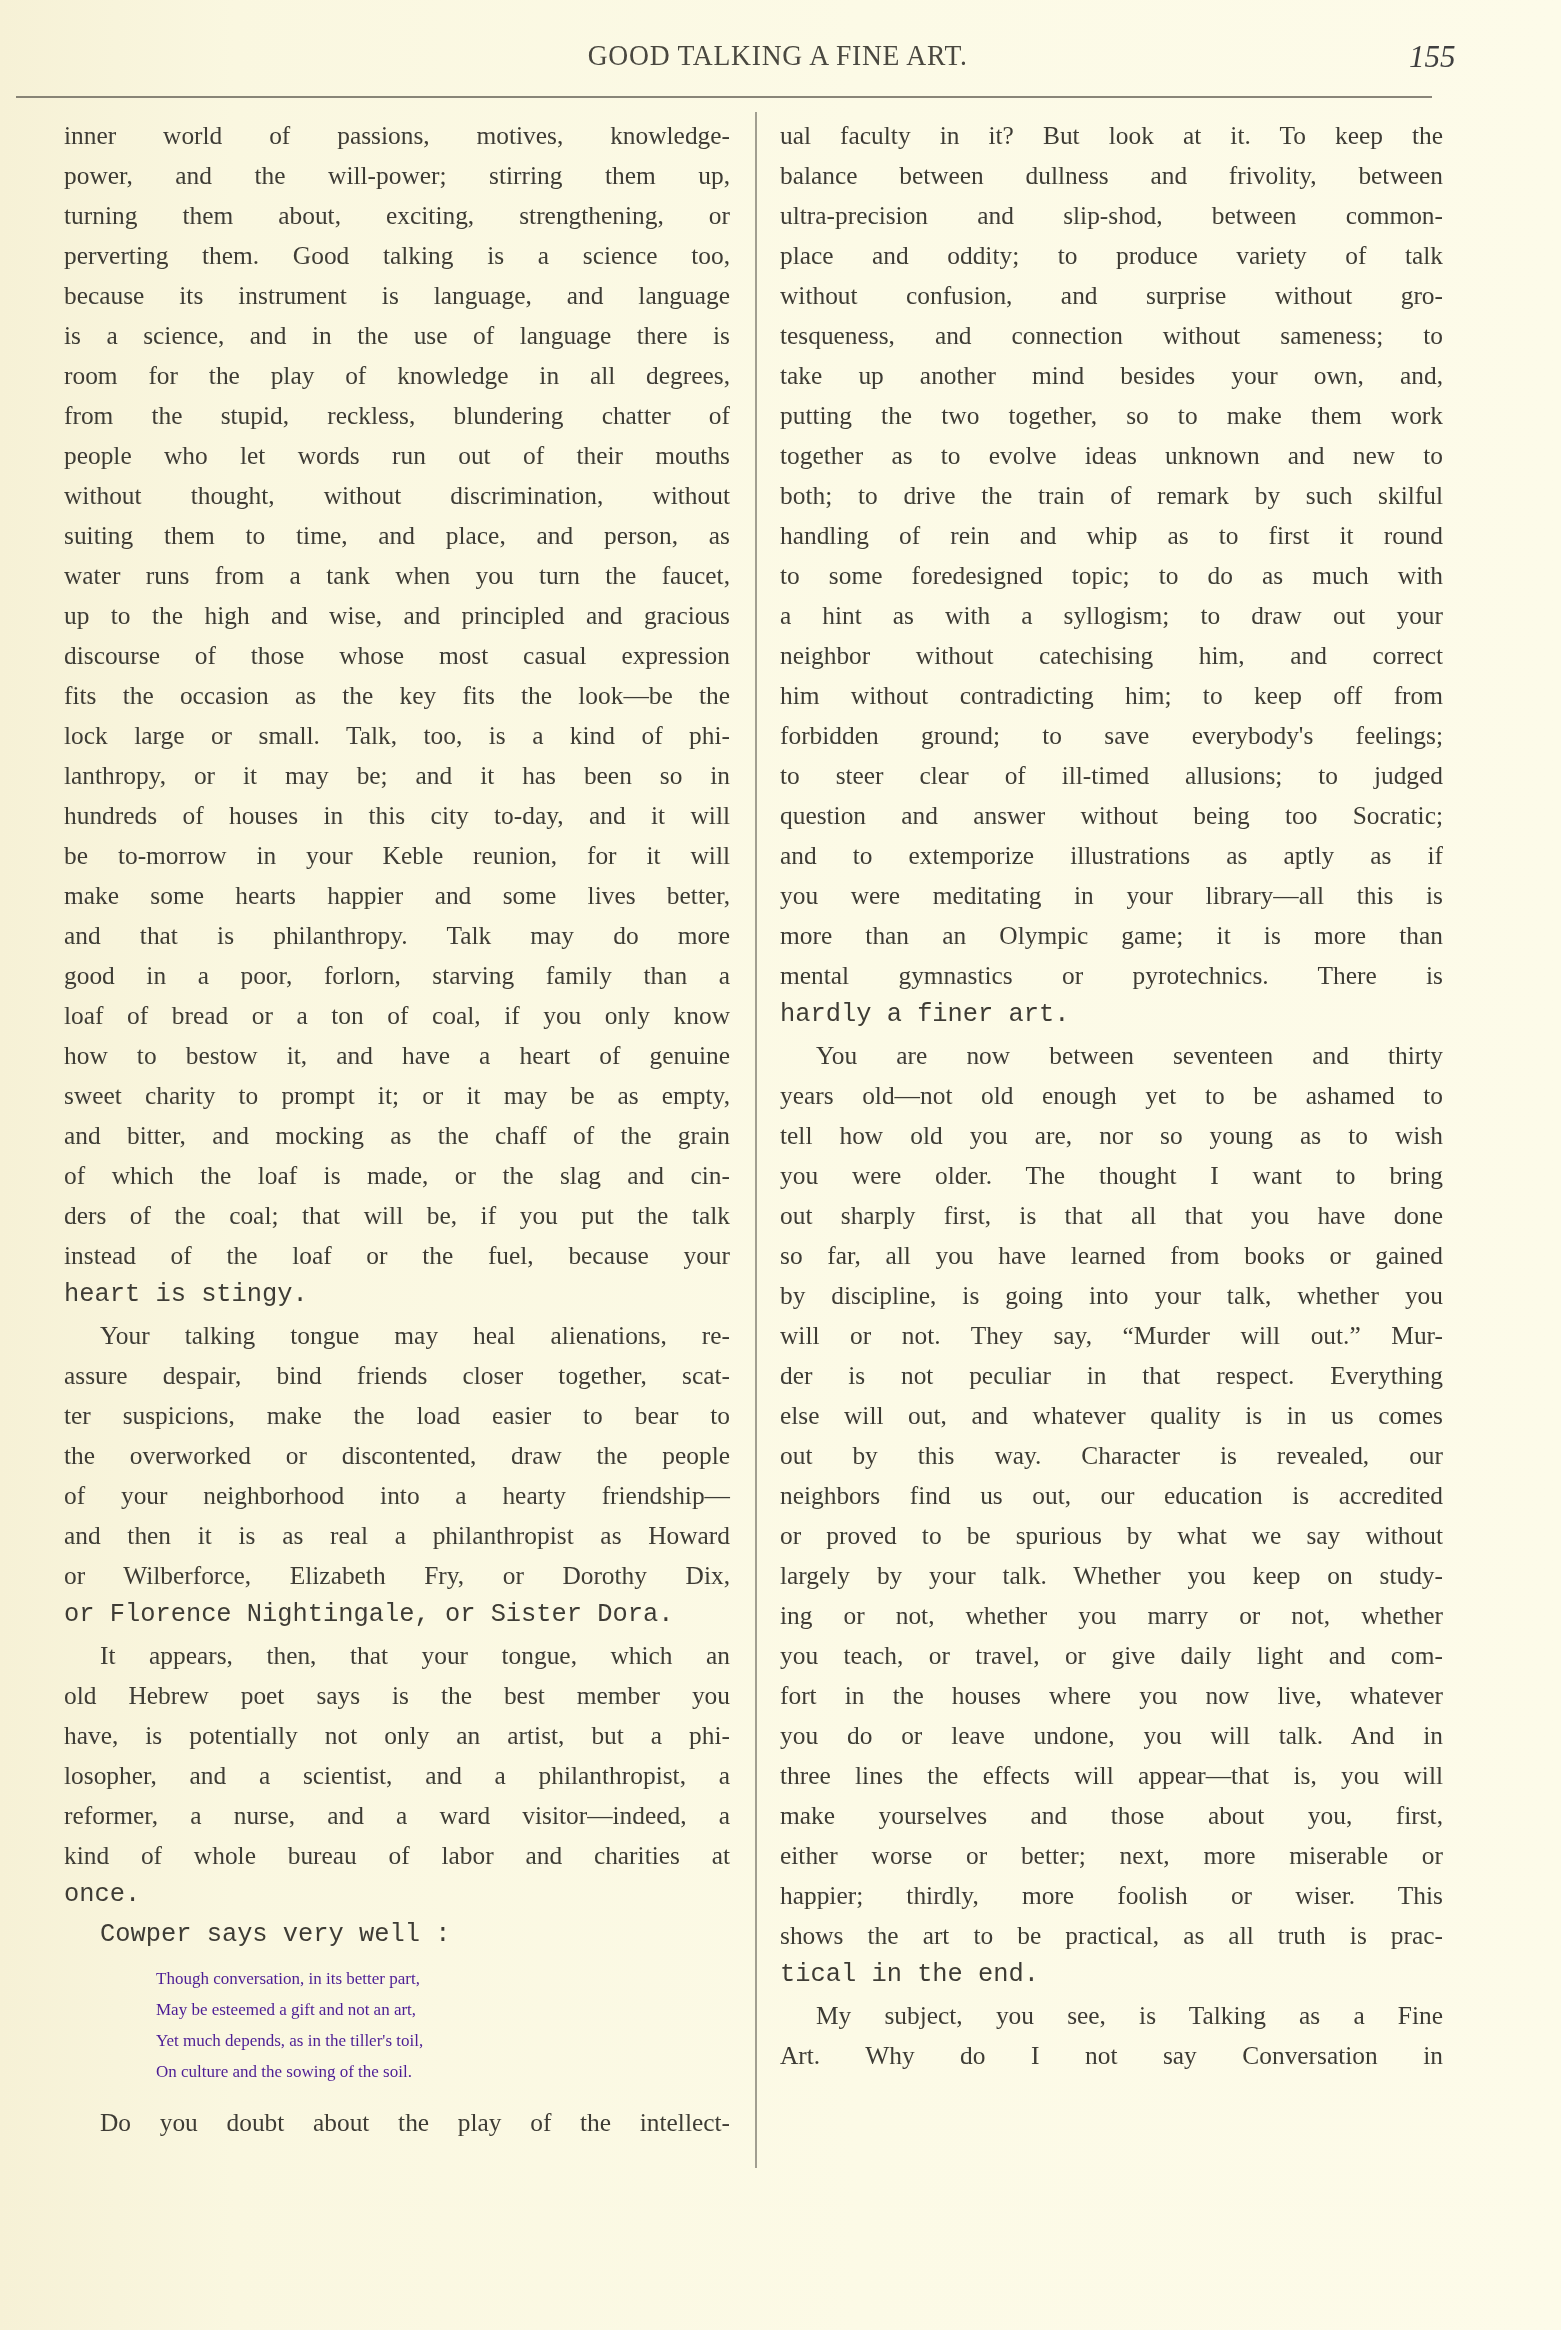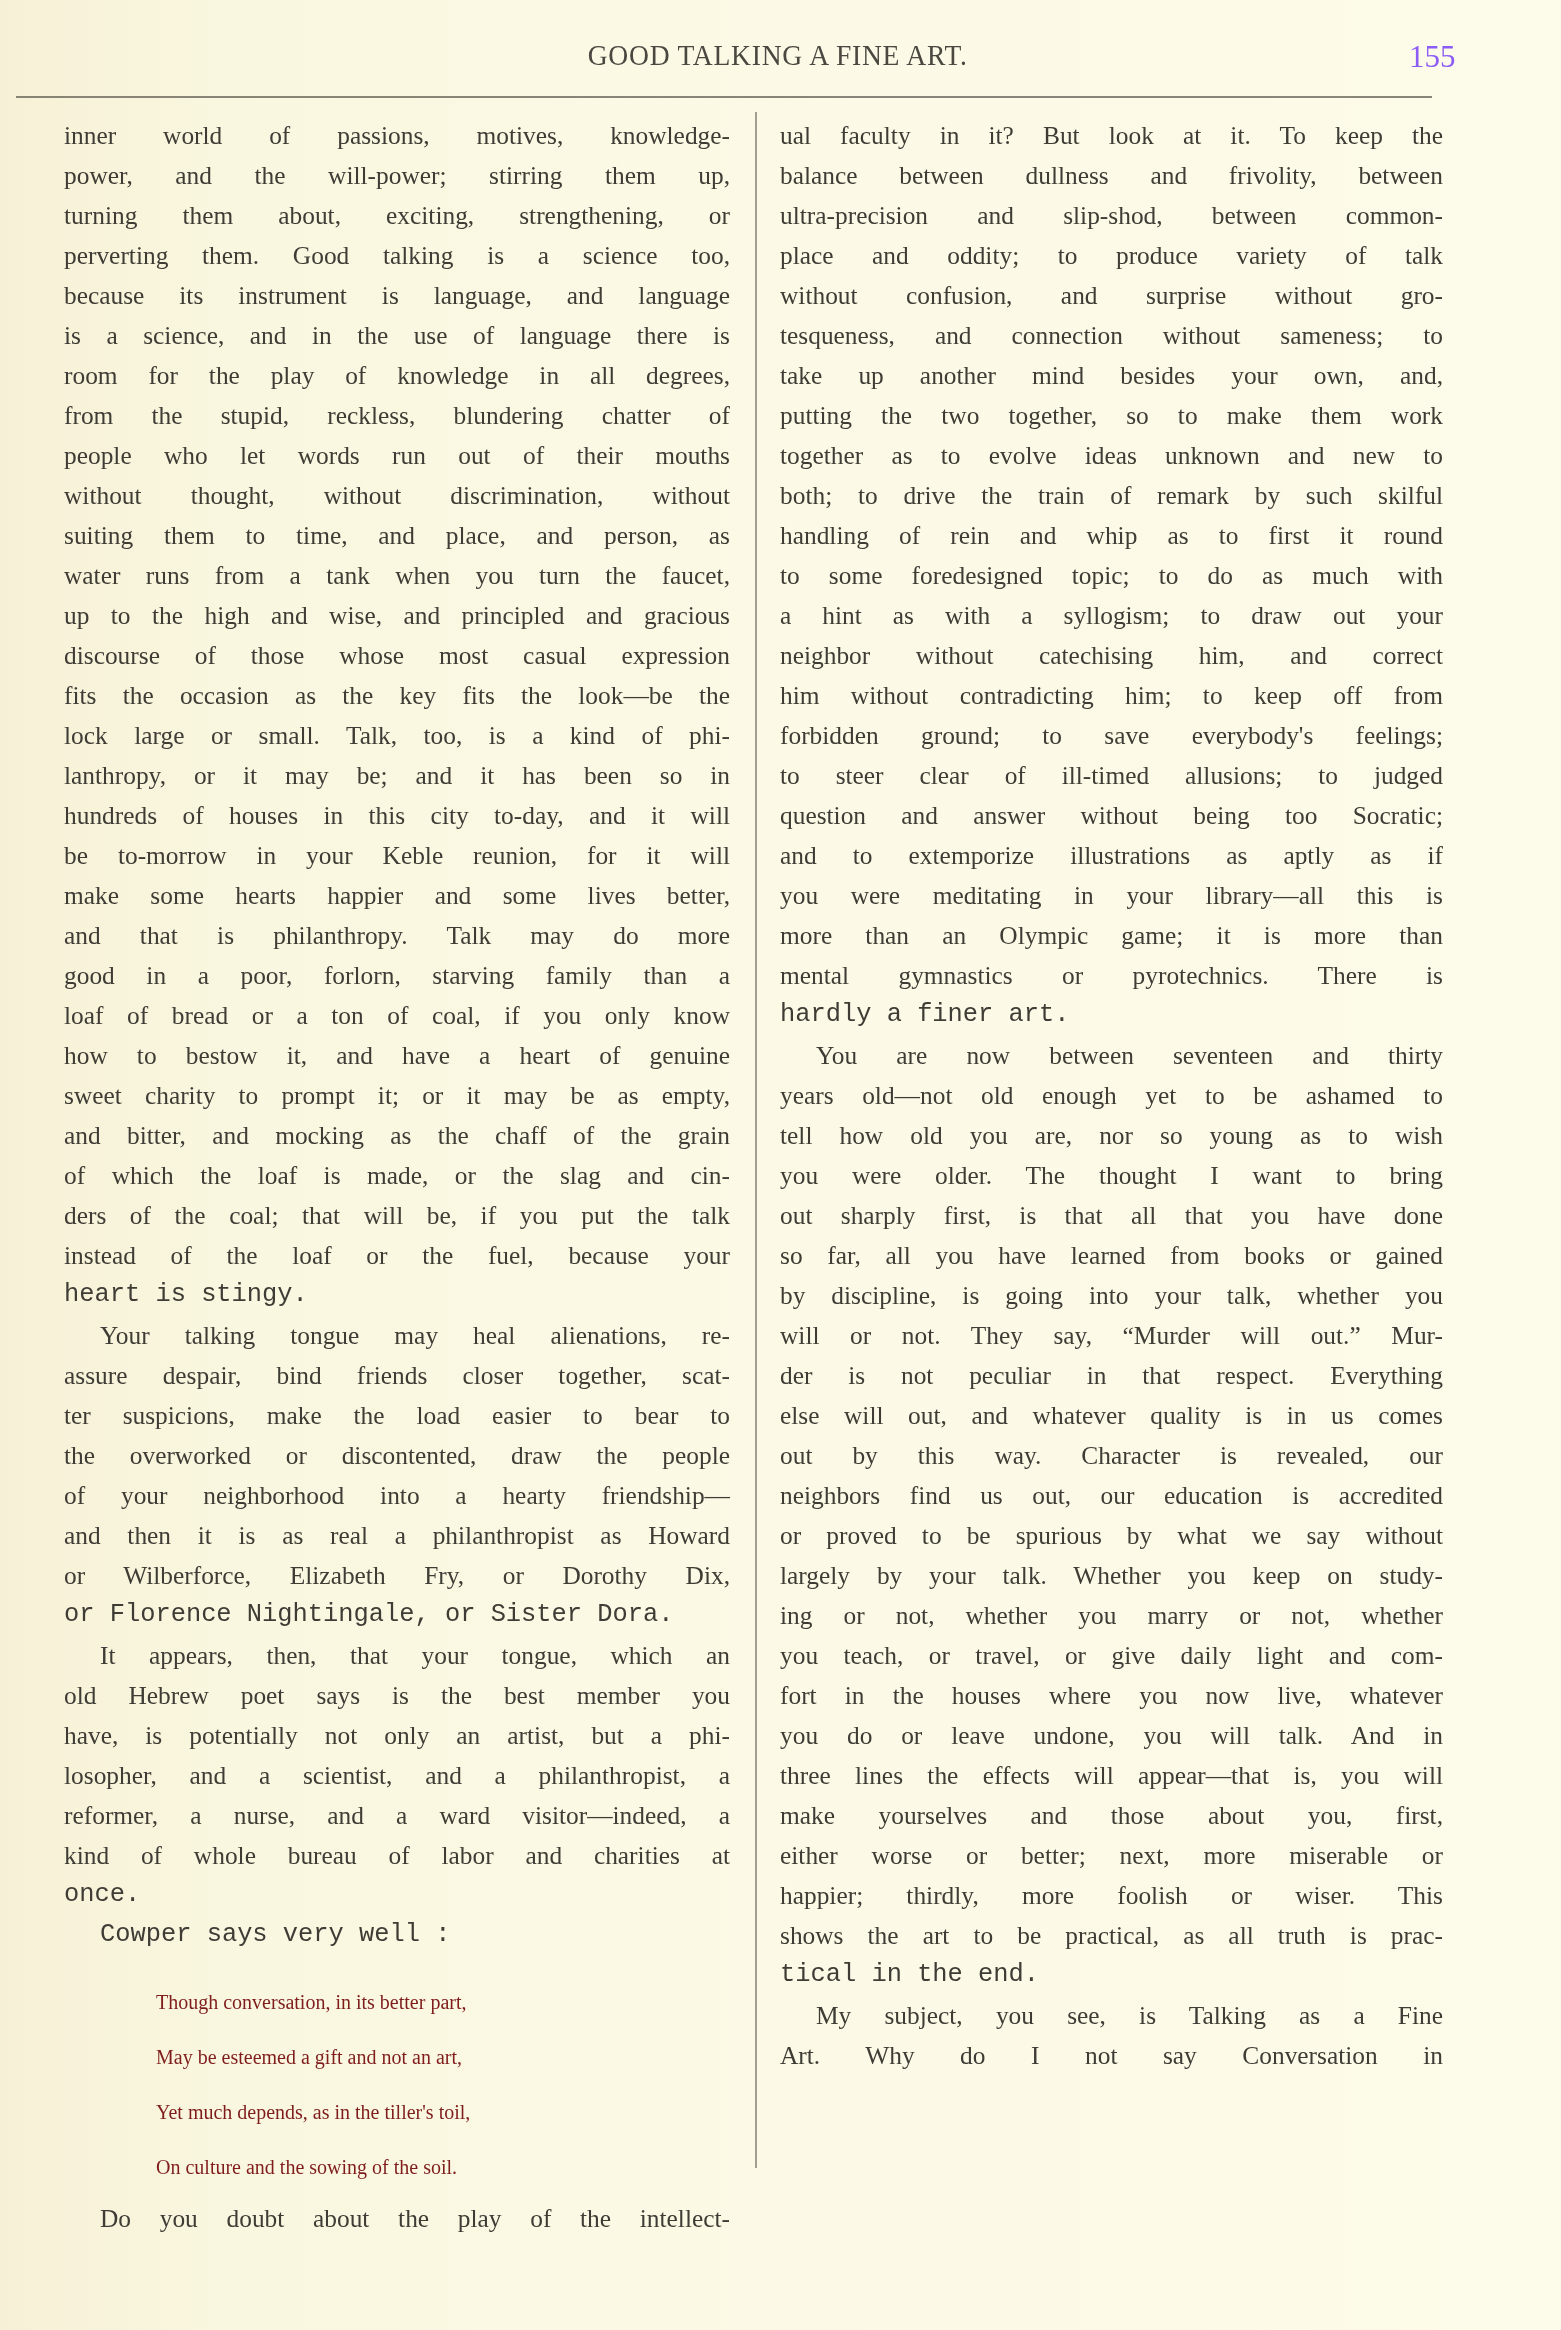--- a/index.html
+++ b/index.html
@@ -13,21 +13,21 @@
   .page-header {
     position: absolute; left: 0; top: 31px; width: 1340px; height: 49px;
   }
   .running-title {
     position: absolute; left: 0; width: 1562px; top: 6.6px; text-align: center;
     font-size: 30px; letter-spacing: 0.8px; color: #4a4840;
     transform: scaleX(0.92); transform-origin: 739px 0;
   }
   .page-number {
     position: absolute; left: 1409px; top: 8.2px;
-    font-size: 31px; color: #8b5cf6;
+    font-size: 31px; color: #404040; font-style: italic;
   }
   .header-rule {
     position: absolute; left: 16.4px; top: 96px; width: 1416px; height: 1.6px;
     background: #6b685d; opacity: 0.8;
   }
   .column-divider {
     position: absolute; left: 755px; top: 112px; width: 1.6px; height: 2056px;
     background: #7b786e; opacity: 0.7;
   }
   .column {
@@ -41,21 +41,21 @@
     text-align: justify; text-align-last: justify;
     color: #3e3c35;
   }
   .line.last { text-align-last: left; font-family: Liberation Mono, monospace; }
   .line.indent { padding-left: 36px; }
   .poem {
     display: block; padding: 8.2px 0 14.8px 92px;
   }
   .poem-line {
     display: block; height: 31px; line-height: 31px;
-    font-size: 20px; color: #7f1d1d; white-space: nowrap; margin-top: 24px;
+    font-size: 17px; color: #4c1d95; white-space: nowrap;
   }
 </style>
 </head>
 <body>
 
 <div class="page-header">
   <div class="running-title">GOOD TALKING A FINE ART.</div>
   <div class="page-number">155</div>
 </div>
 <div class="header-rule"></div>

